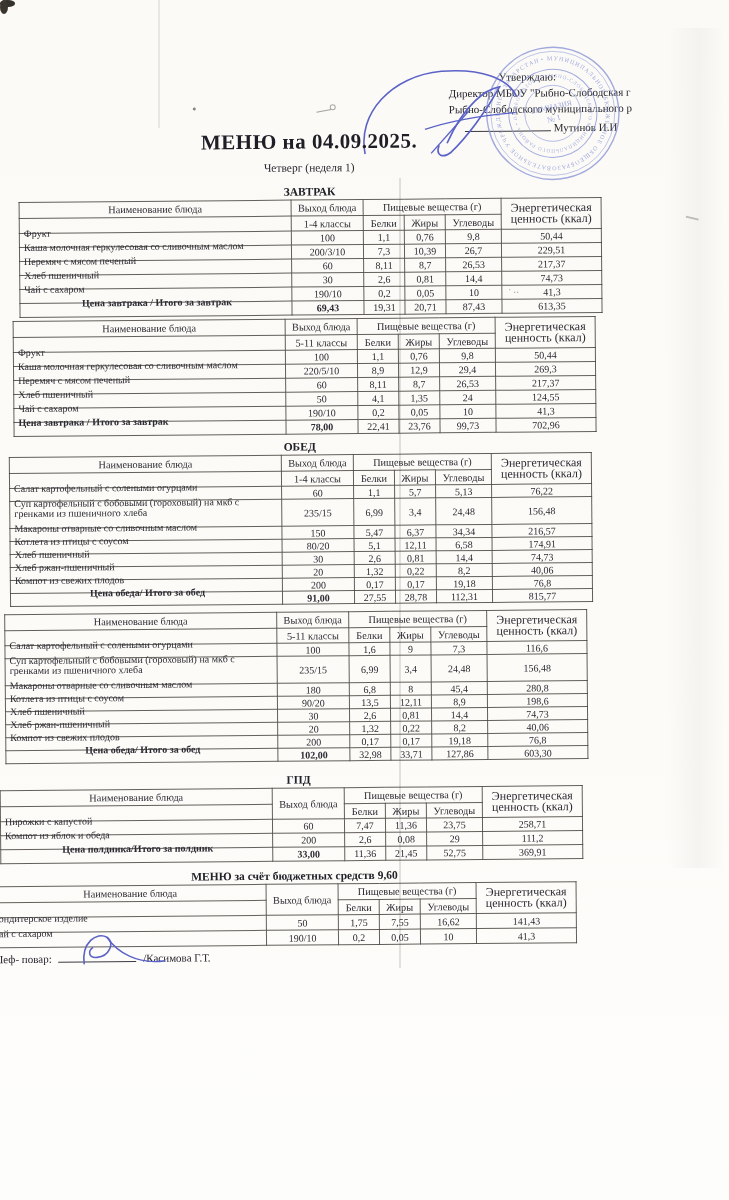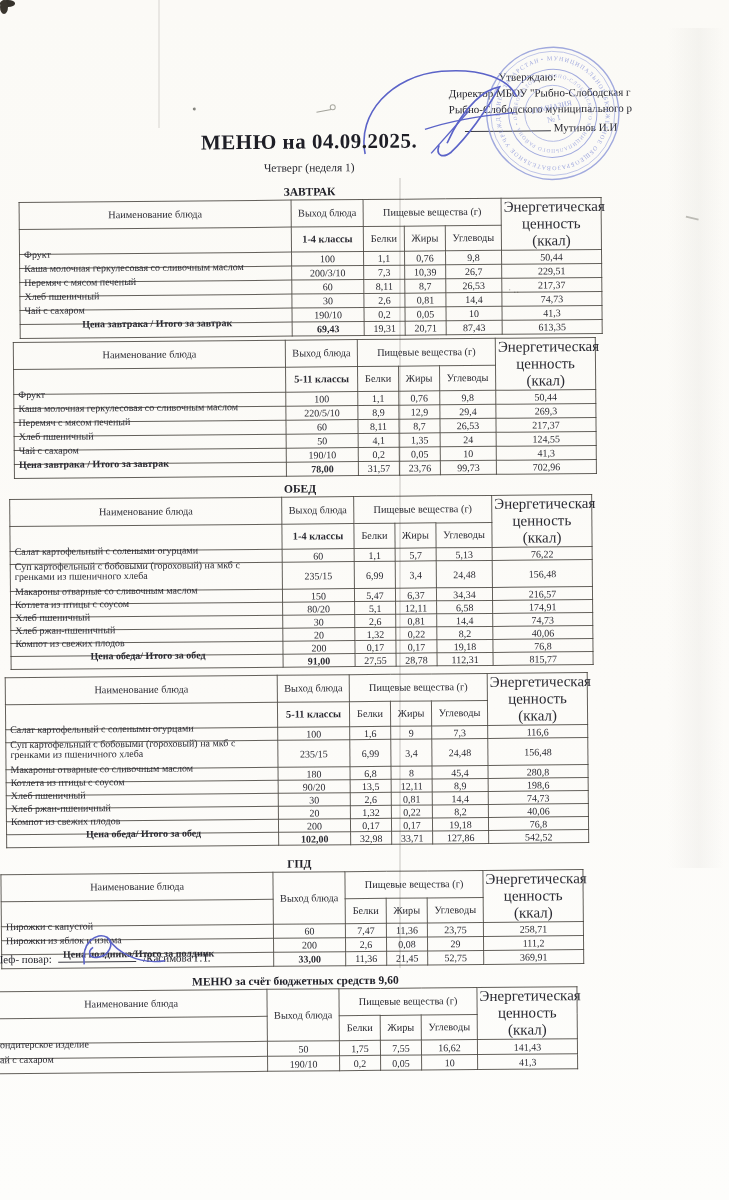--- a/index.html
+++ b/index.html
@@ -38,22 +38,22 @@
   section{display:block;}
   .sec-title{font-size:11.5px;font-weight:bold;text-align:center;width:582px;margin:0 0 2px 0;color:#22222a;}
   table{border-collapse:collapse;table-layout:fixed;width:582px;
         font-size:10px;color:#2b2b33;}
   col.c-name{width:272px;} col.c-out{width:72px;} col.c-p{width:41px;}
   col.c-f{width:41px;} col.c-c{width:56px;} col.c-e{width:100px;}
   th,td{border:1px solid rgba(72,68,62,.85);padding:0 2px;overflow:visible;}
   thead th{font-weight:normal;font-size:10.3px;text-align:center;}
   thead tr.h1 th{height:15px;}
   thead tr.h2 th{height:14px;}
-  th.hclass{font-weight:bold;}
-  th.hen{font-size:15px;line-height:17px;}
+  th.hclass{font-weight:normal;}
+  th.hen{font-size:12px;line-height:11px;}
   tbody tr{height:14px;}
   .rh13 tbody tr{height:13px;}
   .rh15 tbody tr{height:15px;}
   tbody td{text-align:center;vertical-align:middle;}
   td.dname{text-align:left;padding-left:4px;line-height:10.5px;}
   td.dname .up{position:relative;top:-6px;display:inline-block;}
   tr.total td.dname{text-align:center;font-weight:bold;}
   tr.total td.out{font-weight:bold;}
   td.tallname{height:26px;}
   .t2 tr.total td.dname{text-align:left;padding-left:4px;}
@@ -277,21 +277,21 @@
                 <td class="dname"><span class="up">Чай с сахаром</span></td>
                 <td class="out">190/10</td>
                 <td class="p">0,2</td>
                 <td class="f">0,05</td>
                 <td class="c">10</td>
                 <td class="e">41,3</td>
               </tr>
               <tr class="total">
                 <td class="dname"><span class="up">Цена завтрака / Итого за завтрак</span></td>
                 <td class="out">78,00</td>
-                <td class="p">31,57</td>
+                <td class="p">22,41</td>
                 <td class="f">23,76</td>
                 <td class="c">99,73</td>
                 <td class="e">702,96</td>
               </tr>
             </tbody>
         </table>
       </section>
 
       <section class="b3">
         <h2 class="sec-title">ОБЕД</h2>
@@ -469,21 +469,21 @@
                 <td class="f">0,17</td>
                 <td class="c">19,18</td>
                 <td class="e">76,8</td>
               </tr>
               <tr class="total">
                 <td class="dname"><span class="up">Цена обеда/ Итого за обед</span></td>
                 <td class="out">102,00</td>
                 <td class="p">32,98</td>
                 <td class="f">33,71</td>
                 <td class="c">127,86</td>
-                <td class="e">542,52</td>
+                <td class="e">603,30</td>
               </tr>
             </tbody>
         </table>
       </section>
 
       <section class="b5">
         <h2 class="sec-title">ГПД</h2>
         <table class="t5">
           <colgroup>
               <col class="c-name">
@@ -510,21 +510,21 @@
             <tbody>
               <tr>
                 <td class="dname"><span class="up">Пирожки с капустой</span></td>
                 <td class="out">60</td>
                 <td class="p">7,47</td>
                 <td class="f">11,36</td>
                 <td class="c">23,75</td>
                 <td class="e">258,71</td>
               </tr>
               <tr>
-                <td class="dname"><span class="up">Пирожки из яблок и изюма</span></td>
+                <td class="dname"><span class="up">Компот из яблок и обеда</span></td>
                 <td class="out">200</td>
                 <td class="p">2,6</td>
                 <td class="f">0,08</td>
                 <td class="c">29</td>
                 <td class="e">111,2</td>
               </tr>
               <tr class="total">
                 <td class="dname"><span class="up">Цена полдника/Итого за полдник</span></td>
                 <td class="out">33,00</td>
                 <td class="p">11,36</td>

